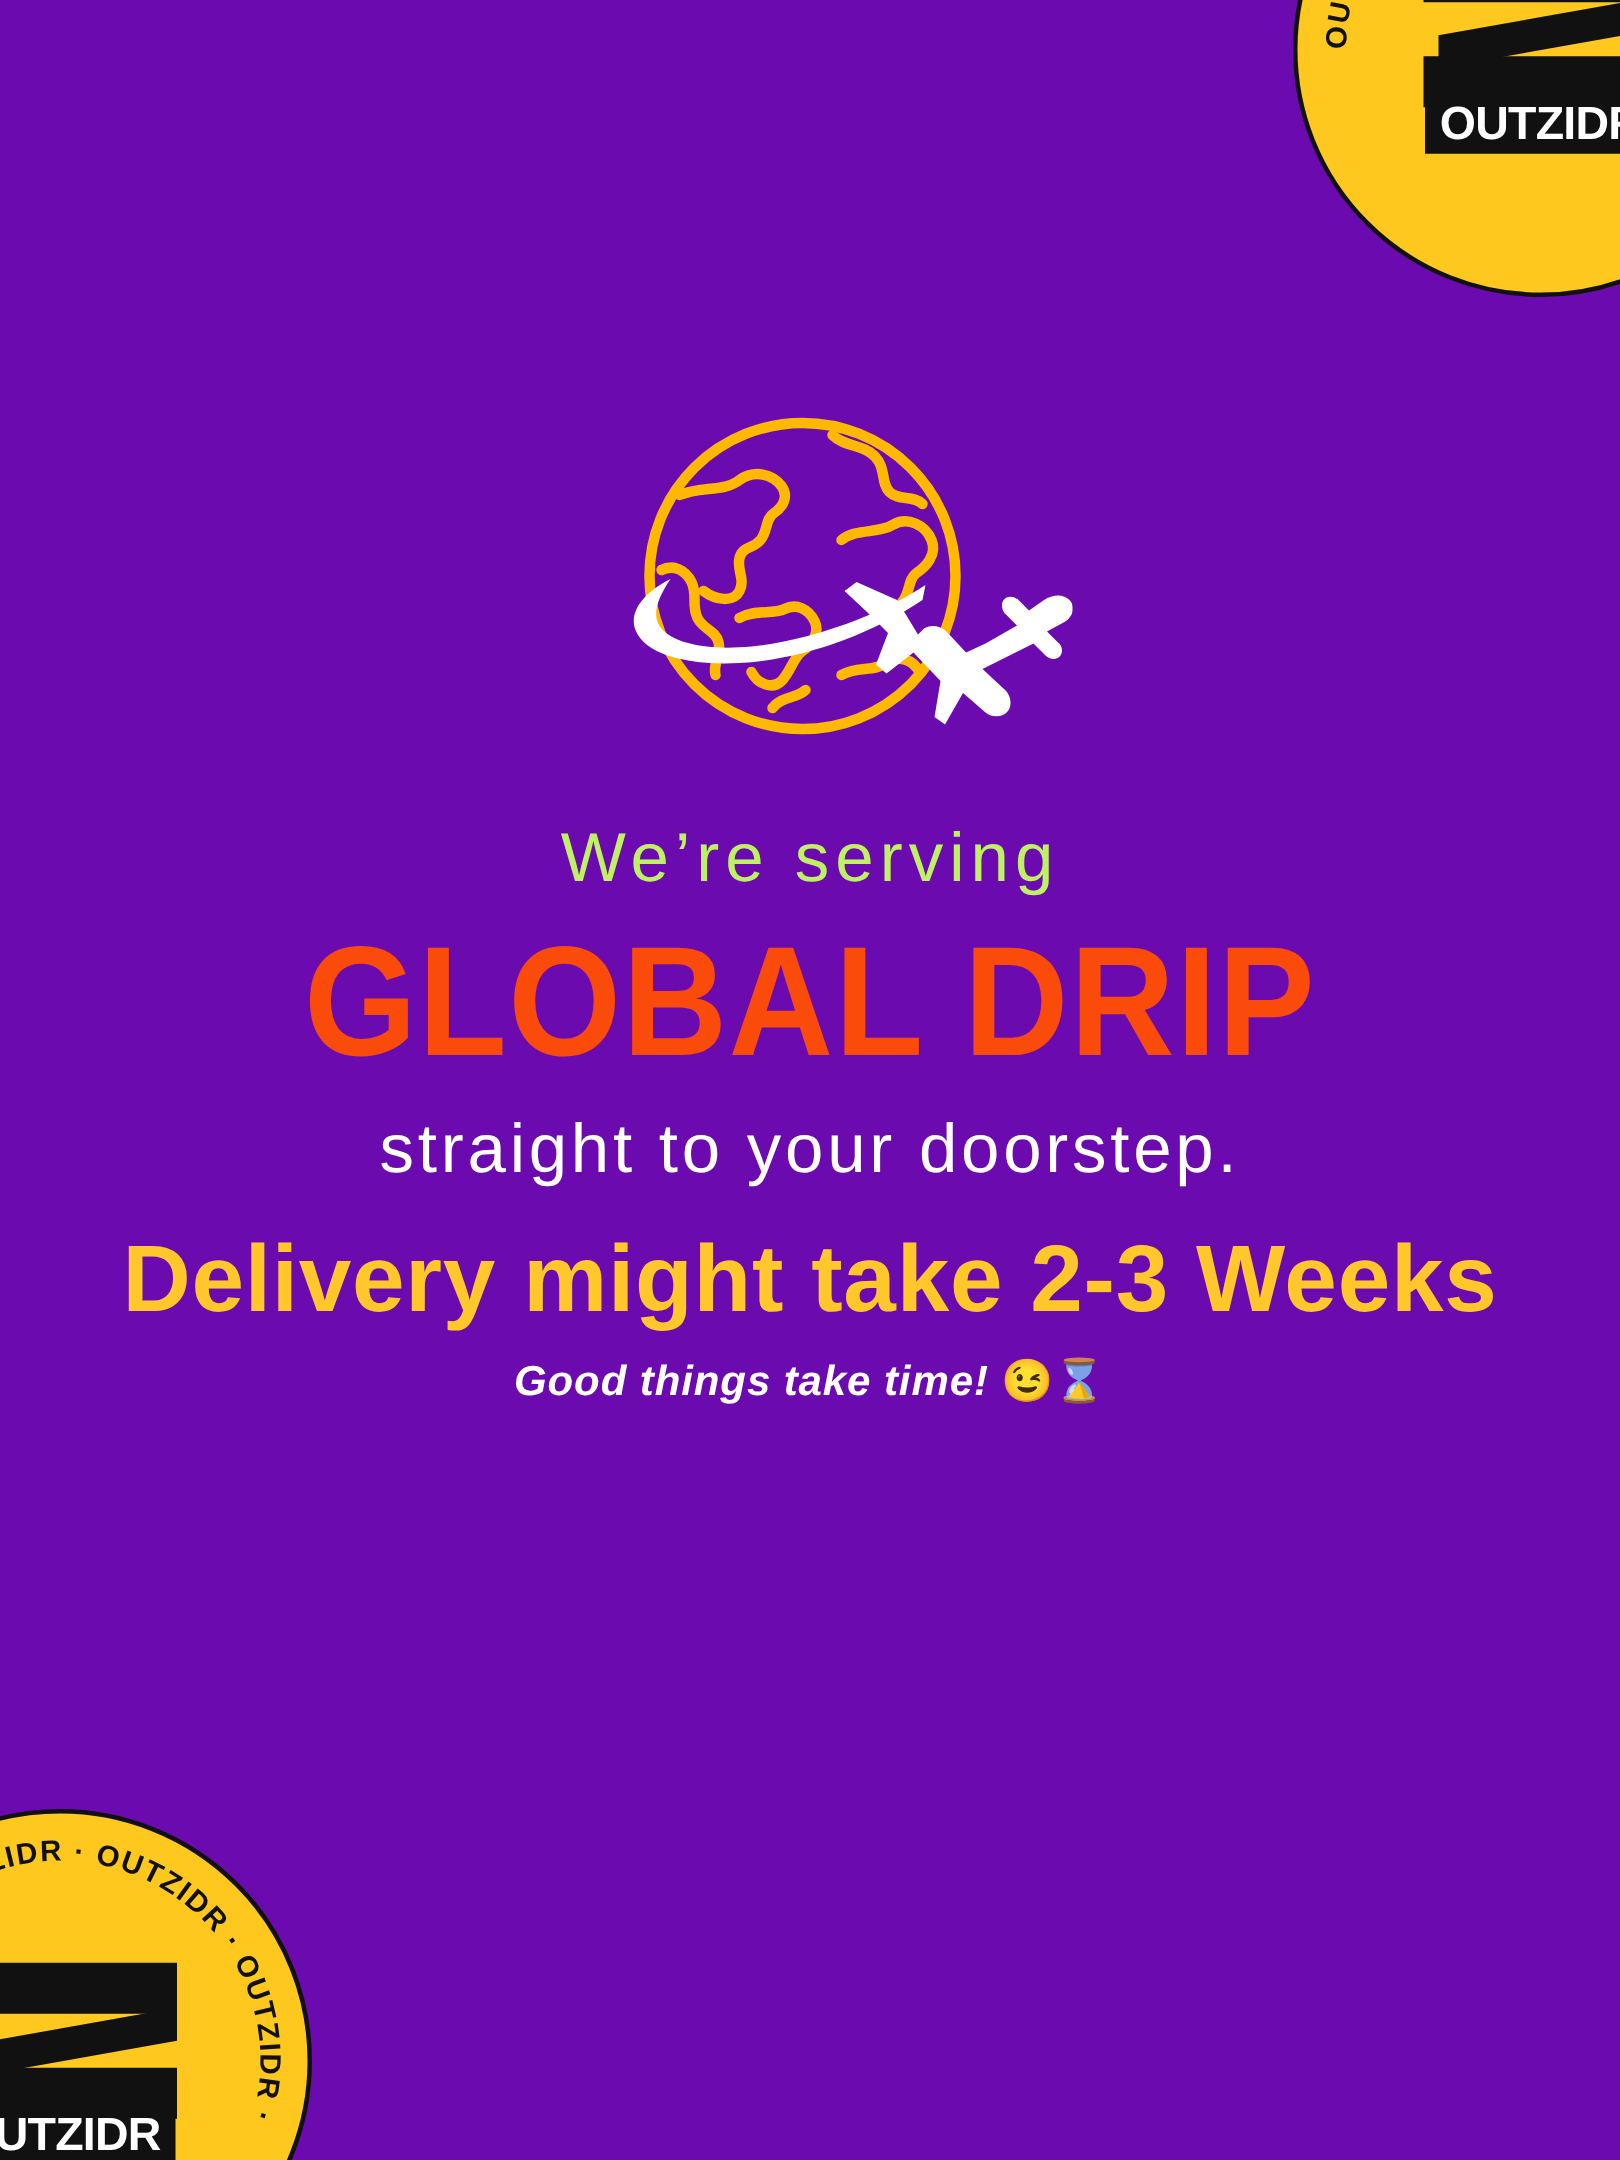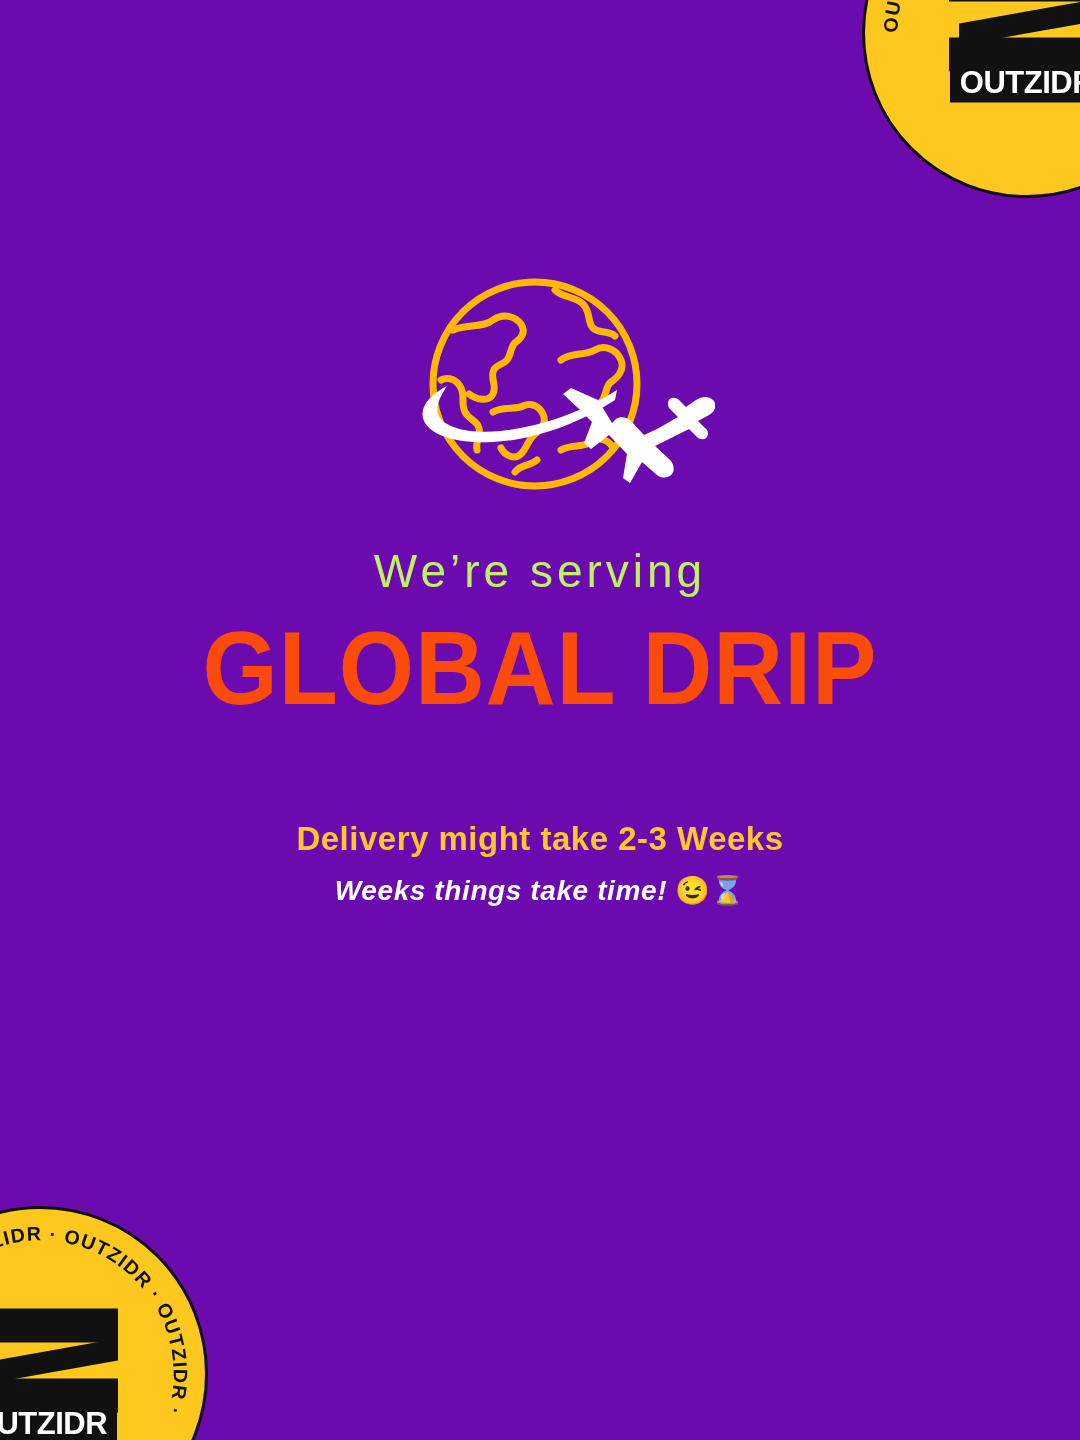--- a/index.html
+++ b/index.html
@@ -146,21 +146,21 @@
     position: absolute;
     left: 0;
     right: 0;
     top: 822px;
     text-align: center;
   }
   .line-delivery {
     color: #FFC72C;
     font-family: "Liberation Sans Narrow", "Liberation Sans", sans-serif;
     font-weight: bold;
-    font-size: 33px;
+    font-size: 63px;
     letter-spacing: 0.5px;
     line-height: 1.0;
   }
   .line-goodthings {
     color: #FFFFFF;
     font-family: "Liberation Sans", sans-serif;
     font-weight: bold;
     font-style: italic;
     font-size: 28px;
     letter-spacing: 0.6px;
@@ -292,24 +292,25 @@
                  L314,128 C311,125 306,125 304,128 C302,131 303,136 306,138
                  L313,145 L292,157 L279,163
                  L266,149 C262,145 255,144 251,147 L247,151 Z"></path>
       </g>
     </svg>
   </div>
 
   <div class="copy">
     <div class="line-serving">We’re serving</div>
     <div class="line-headline">GLOBAL DRIP</div>
+    <div class="line-doorstep">straight to your doorstep.</div>
   </div>
 
   <div class="delivery-block">
     <div class="line-delivery">Delivery might take 2-3 Weeks</div>
     <div class="line-goodthings">
-      <span>Weeks things take time!</span>
+      <span>Good things take time!</span>
       <span class="emoji">😉</span><span class="emoji">⌛</span>
     </div>
   </div>
 
 
 </div>
 
 </body></html>

